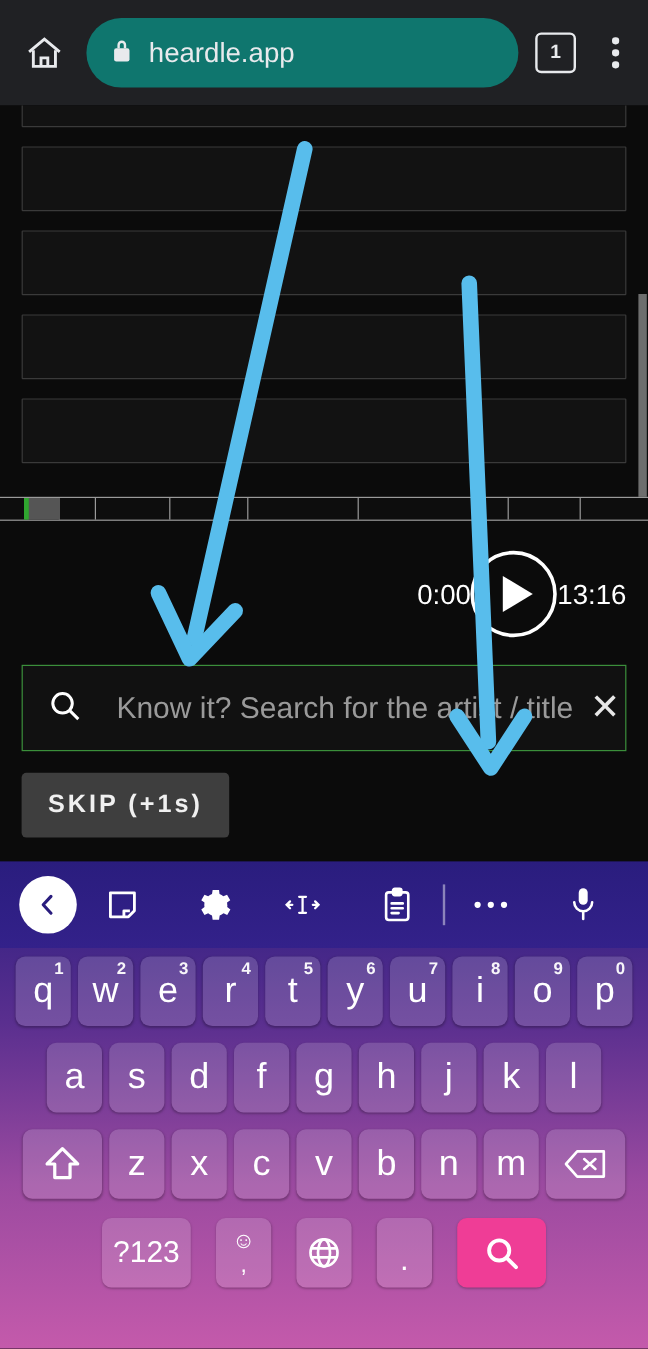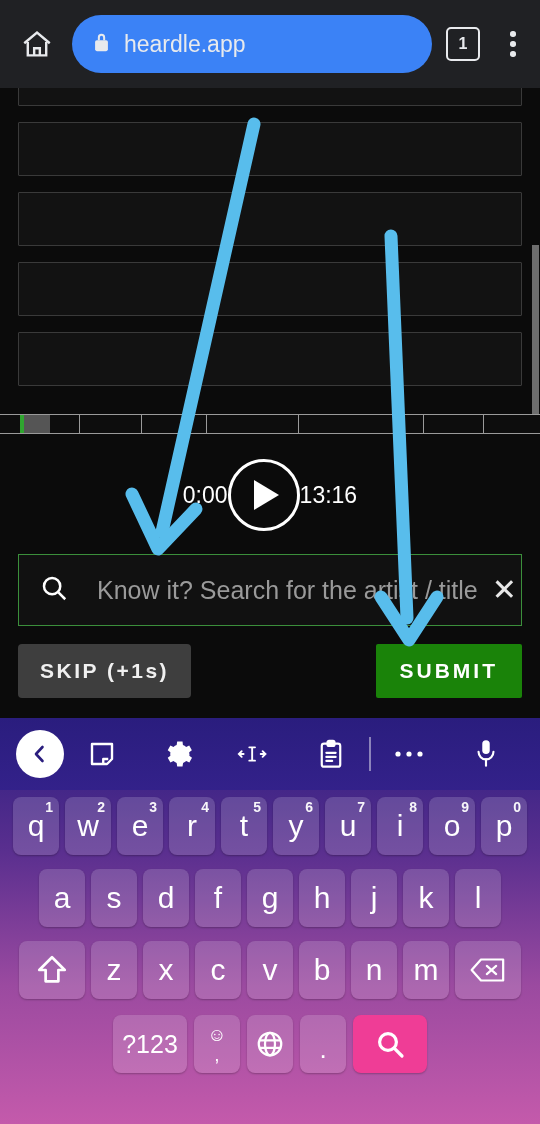--- a/index.html
+++ b/index.html
@@ -7,21 +7,21 @@
   body { font-family:"Liberation Sans", sans-serif; position:relative; }
 
   
   #browser-bar{
     position:absolute; left:0; top:0; width:540px; height:88px;
     background:#202124; display:flex; align-items:center; padding:0 14px;
   }
   #home-icon{ width:46px; height:46px; flex:0 0 46px; display:flex; align-items:center; justify-content:center; }
   #url-pill{
     flex:1 1 auto; height:58px; margin:0 14px 0 12px; border-radius:29px;
-    background:#3b82f6; display:flex; align-items:center; padding:0 20px; gap:13px;
+    background:#0f766e; display:flex; align-items:center; padding:0 20px; gap:13px;
     overflow:hidden;
   }
   #url-text{ color:#e8eaed; font-size:23px; white-space:nowrap; }
   #tab-count{
     width:34px; height:34px; flex:0 0 34px; border:2.5px solid #e8eaed; border-radius:5px;
     display:flex; align-items:center; justify-content:center;
     color:#e8eaed; font-size:16px; font-weight:bold; margin-right:20px;
   }
   #menu-icon{ width:26px; flex:0 0 26px; display:flex; flex-direction:column; align-items:center; gap:4.5px; }
   #menu-icon i{ width:5.5px; height:5.5px; border-radius:50%; background:#e8eaed; display:block; }
@@ -55,21 +55,21 @@
   #seek-played{
     position:absolute; left:20px; top:0; height:100%; width:30px; background:#555;
   }
   #seek-marker{
     position:absolute; left:20px; top:0; width:4px; height:100%; background:#2fa52f;
   }
 
   
   #player{
     position:absolute; left:0; top:364px; width:540px; height:86px;
-    display:flex; align-items:center; justify-content:center; padding:0 18px;
+    display:flex; align-items:center; justify-content:flex-end; padding:0 18px;
   }
   .time-label{ color:#fff; font-size:23px; }
   #play-button{
     width:72px; height:72px; border-radius:50%; border:3px solid #fff;
     display:flex; align-items:center; justify-content:center;
     background:transparent;
   }
   #play-triangle{
     width:0; height:0; margin-left:6px;
     border-left:25px solid #fff;
@@ -83,21 +83,21 @@
     border:1.5px solid #3b8f3b; background:#111; display:flex; align-items:center;
     padding:0 20px; gap:14px;
   }
   #search-caret{ width:2px; height:30px; background:#cfcfcf; }
   #search-placeholder{ color:#9a9a9a; font-size:25px; white-space:nowrap; flex:1 1 auto; }
   #search-clear{ color:#e8e8e8; font-size:30px; line-height:1; flex:0 0 auto; }
 
   
   #actions{
     position:absolute; left:18px; top:556px; width:504px; height:54px;
-    display:flex; justify-content:space-between; align-items:center;
+    display:flex; align-items:center;
   }
   #skip-button{
     height:54px; padding:0 22px; background:#3e3e3e; border:none; border-radius:4px;
     color:#f0f0f0; font-size:21px; font-weight:bold; letter-spacing:2.5px;
     font-family:"Liberation Sans", sans-serif;
   }
   #submit-button{
     height:54px; padding:0 24px; background:#1a8309; border:none; border-radius:2px;
     color:#fff; font-size:21px; font-weight:bold; letter-spacing:3px;
     font-family:"Liberation Sans", sans-serif;
@@ -138,21 +138,21 @@
   }
   .key-wide{ width:66px !important; }
   #key-space{ width:250px !important; height:58px; font-size:21px; }
   #key-period{ width:46px !important; height:58px; font-size:26px; align-items:flex-end; padding-bottom:8px;}
   #key-search{ width:74px !important; height:58px; background:#ef3d96 !important; }
   #key-num{ width:74px !important; height:58px; font-size:25px; }
   #key-emoji{ width:46px !important; height:58px; flex-direction:column; gap:1px; }
   #key-emoji .emo{ font-size:19px; line-height:1; }
   #key-emoji .comma{ font-size:19px; line-height:1; }
   #key-globe{ width:46px !important; height:58px; }
-  #row4{ gap:7px; }
+  #row4{ gap:21px; }
 </style>
 </head>
 <body>
 
 <div id="browser-bar">
   <div id="home-icon">
     <svg width="34" height="34" viewBox="0 0 24 24" fill="none" stroke="#e8eaed" stroke-width="1.7">
       <path d="M3 11.5 12 4l9 7.5"></path>
         <path d="M5.5 10.5V20h13v-9.5"></path>
         <path d="M10 20v-5h4v5"></path>
@@ -218,21 +218,20 @@
           <path d="M15.5 15.5 21 21"></path>
       </svg>
     </span>
     <span id="search-caret"></span>
     <span id="search-placeholder">Know it? Search for the artist / title</span>
     <span id="search-clear">✕</span>
   </div>
 
   <div id="actions">
     <button id="skip-button">SKIP (+1s)</button>
-    <button id="submit-button">SUBMIT</button>
   </div>
 </div>
 
 <svg id="annotations" viewBox="0 0 540 1124">
   <g>
     <path d="M254 124 L162 532" stroke="#58bdec" stroke-width="13" stroke-linecap="round" fill="none"></path>
     <path d="M132 494 L158 549 L196 509" stroke="#58bdec" stroke-width="13" stroke-linecap="round" stroke-linejoin="round" fill="none"></path>
   </g>
   <g>
     <path d="M391 236 L407 618" stroke="#58bdec" stroke-width="13" stroke-linecap="round" fill="none"></path>

